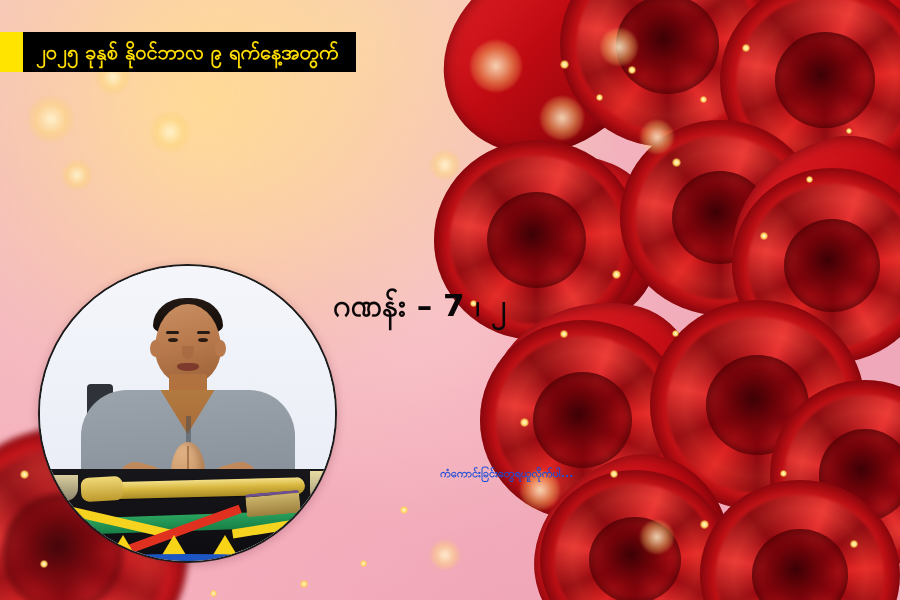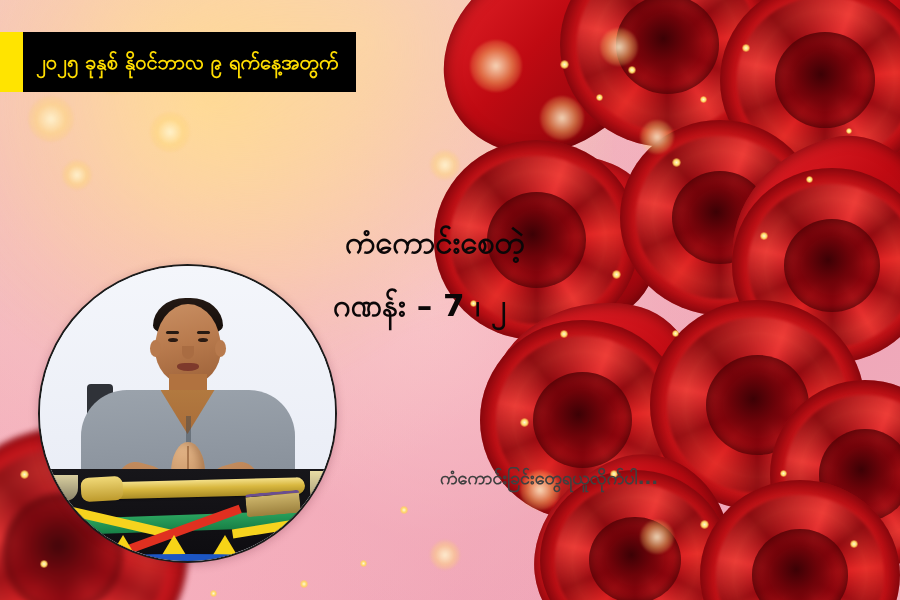--- a/index.html
+++ b/index.html
@@ -106,21 +106,21 @@
   .spark-big {
     background: radial-gradient(circle, rgba(255,246,210,0.85) 0%, rgba(255,216,120,0.45) 45%, rgba(255,200,90,0.12) 72%, rgba(255,200,90,0) 100%);
     filter: blur(1px);
   }
 
   
   .banner {
     position: absolute;
     left: 0;
     top: 32px;
-    height: 60px;
+    height: 40px;
     display: flex;
     align-items: stretch;
   }
   .banner-accent {
     width: 23px;
     background: #ffe400;
   }
   .banner-body {
     background: #000;
     display: flex;
@@ -154,23 +154,23 @@
     white-space: nowrap;
   }
   .line-lucky { left: 345px; top: 222px; }
   .line-number { left: 333px; top: 285px; }
   .line-color  { left: 330px; top: 347px; }
 
   .caption {
     position: absolute;
     left: 440px;
     top: 466px;
-    font-size: 18px;
+    font-size: 11px;
     font-weight: bold;
-    color: #404040;
+    color: #1d4ed8;
     white-space: nowrap;
   }
 
   
   .portrait {
     position: absolute;
     left: 38px;
     top: 264px;
     width: 295px;
     height: 295px;
@@ -555,21 +555,20 @@
     <div class="spark" style="left:20px;  top:470px; width:9px;  height:9px;"></div>
   </div>
 
   <div class="banner">
     <div class="banner-accent"></div>
     <div class="banner-body">
       <span class="banner-text">၂၀၂၅ ခုနှစ် နိုဝင်ဘာလ ၉ ရက်နေ့အတွက်</span>
     </div>
   </div>
 
-  <div class="line line-lucky">ကံကောင်းစေတဲ့</div>
   <div class="line line-number">ဂဏန်း – 7 ၊ ၂</div>
 
   <div class="caption">ကံကောင်းခြင်းတွေရယူလိုက်ပါ...</div>
 
   <div class="portrait">
     <div class="p-backdrop"></div>
     <div class="p-person">
       <div class="p-chairback"></div>
       <div class="p-hair"></div>
       <div class="p-head"></div>

